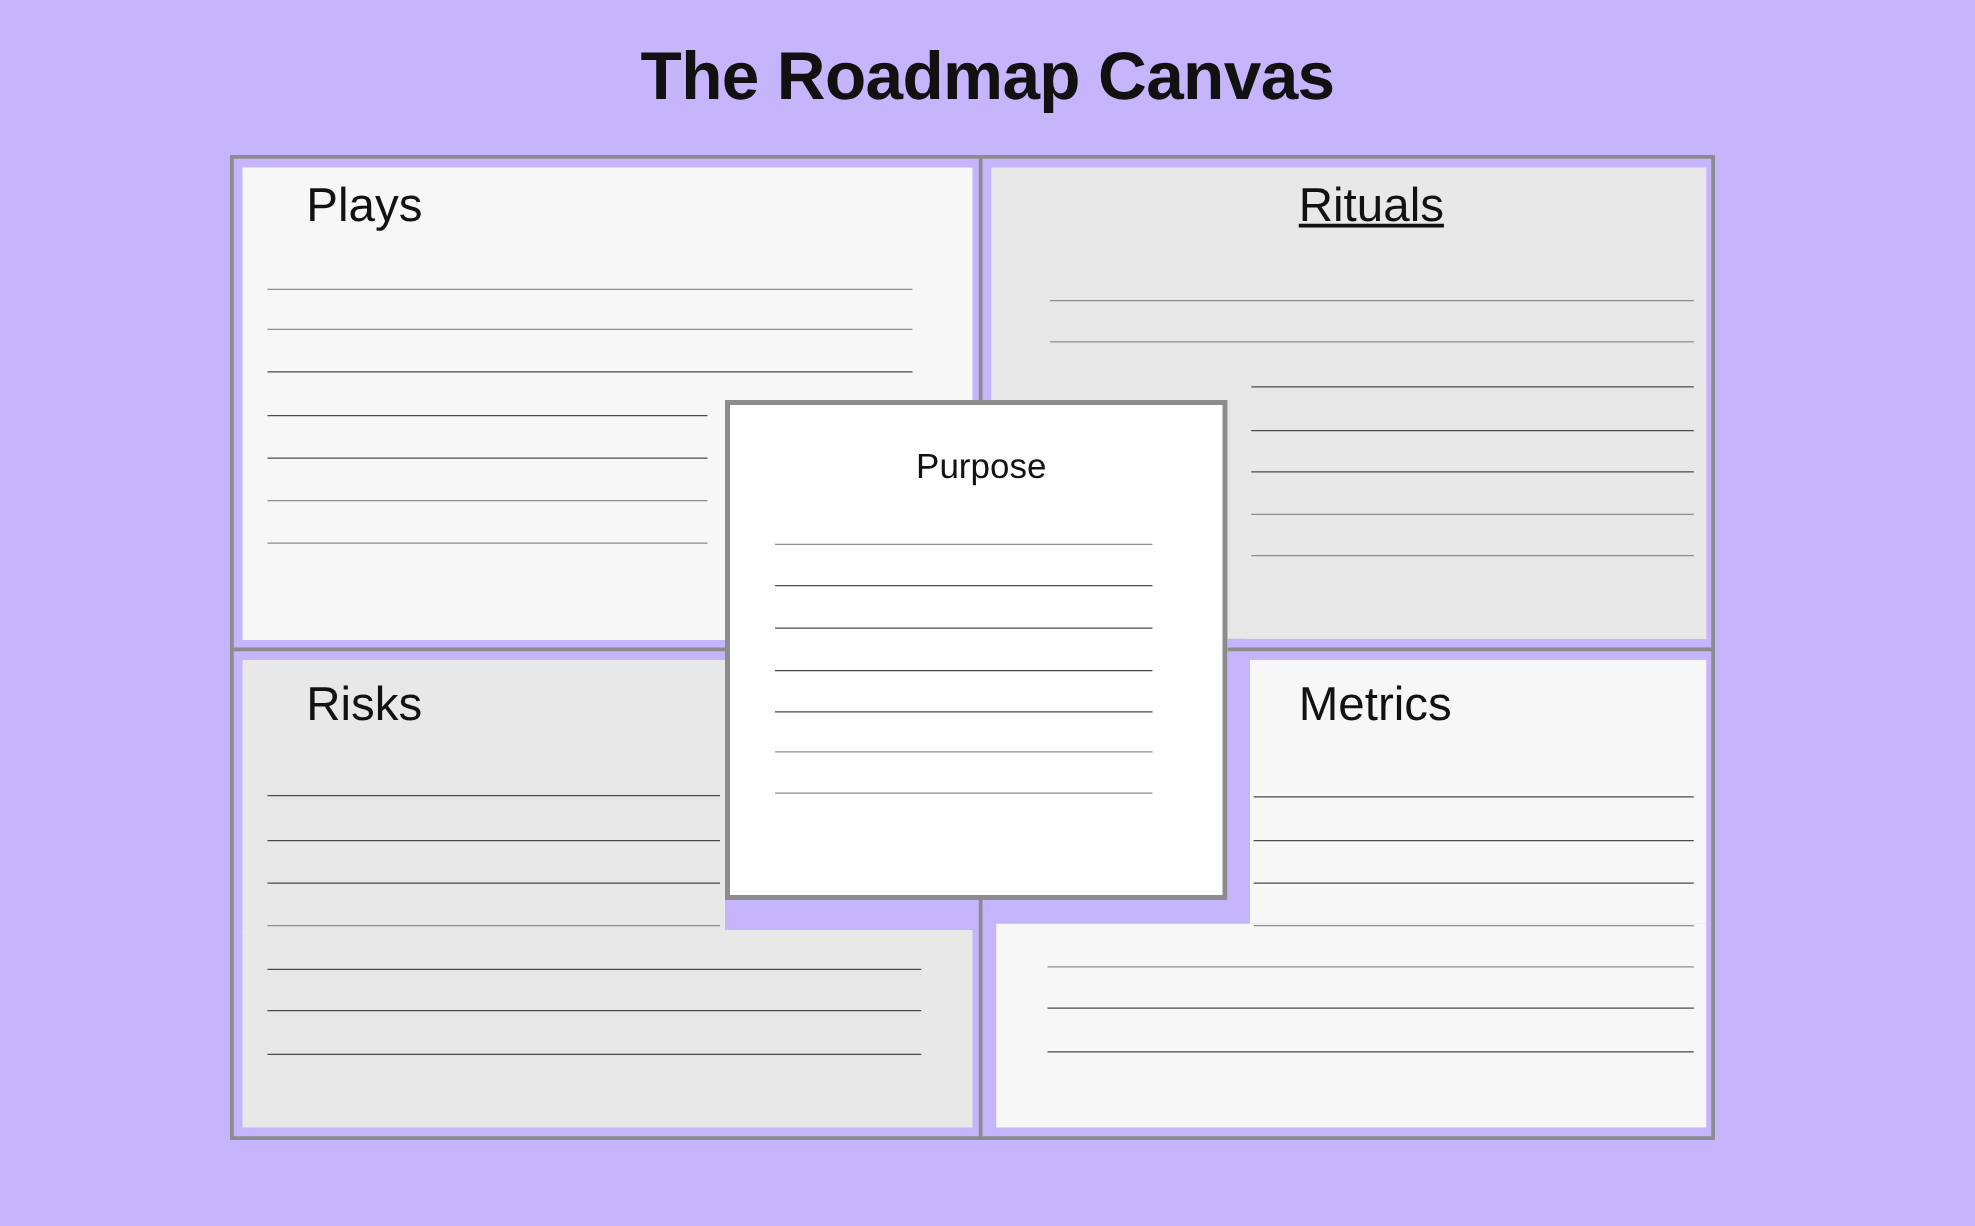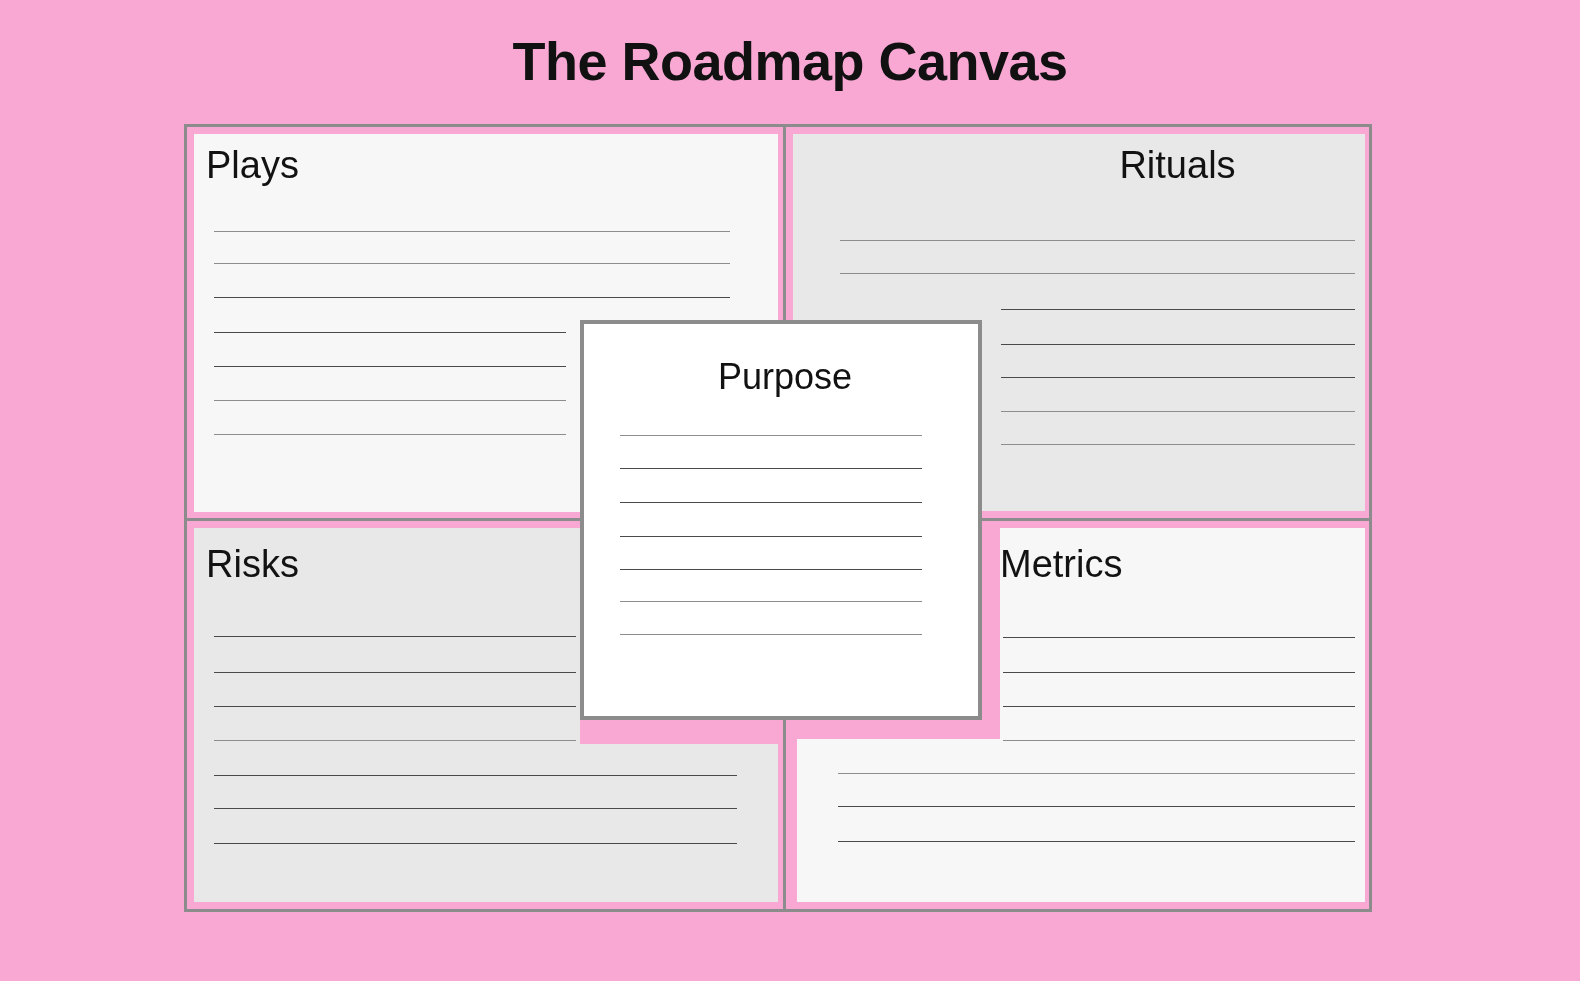--- a/index.html
+++ b/index.html
@@ -8,21 +8,21 @@
     background: #ffffff;
   }
   body {
     font-family: "Liberation Sans", sans-serif;
     -webkit-font-smoothing: antialiased;
   }
   #root {
     position: relative;
     width: 1580px;
     height: 981px;
-    background: #f9a8d4;
+    background: #c4b5fd;
     overflow: hidden;
   }
 
   
   .canvas-title {
     position: absolute;
     left: 0;
     top: 33px;
     width: 1580px;
     text-align: center;
@@ -84,23 +84,24 @@
   .fill-metrics-b  { left: 797px;  top: 739px; width: 568px;  height: 163px; }
 
   
   .quad-heading {
     position: absolute;
     font-size: 38px;
     font-weight: 400;
     color: #121212;
     line-height: 1;
     white-space: nowrap;
+    margin-left: 39px;
   }
   .heading-plays   { left: 206px;  top: 146px;  text-align: left; }
-  .heading-rituals { left: 1000px; top: 146px;  width: 355px; text-align: center; }
+  .heading-rituals { left: 1000px; top: 146px;  width: 355px; text-align: left; text-decoration: underline; }
   .heading-risks   { left: 206px;  top: 545px;  text-align: center; }
   .heading-metrics { left: 1000px; top: 545px;  width: 355px; text-align: left; }
 
   
   .rule {
     position: absolute;
     height: 0;
     border-top: 1px solid #4a4a4a;
   }
   .rule.soft { border-top-color: #8d8d8d; }
@@ -115,21 +116,21 @@
     background: #ffffff;
     border: 4px solid #8c8c8c;
     box-sizing: border-box;
   }
   .purpose-title {
     position: absolute;
     left: 0;
     top: 35px;
     width: 402px;
     text-align: center;
-    font-size: 36px;
+    font-size: 28px;
     font-weight: 400;
     color: #121212;
     line-height: 1;
     white-space: nowrap;
   }
   .purpose-rule {
     position: absolute;
     left: 36px;
     width: 302px;
     height: 0;

